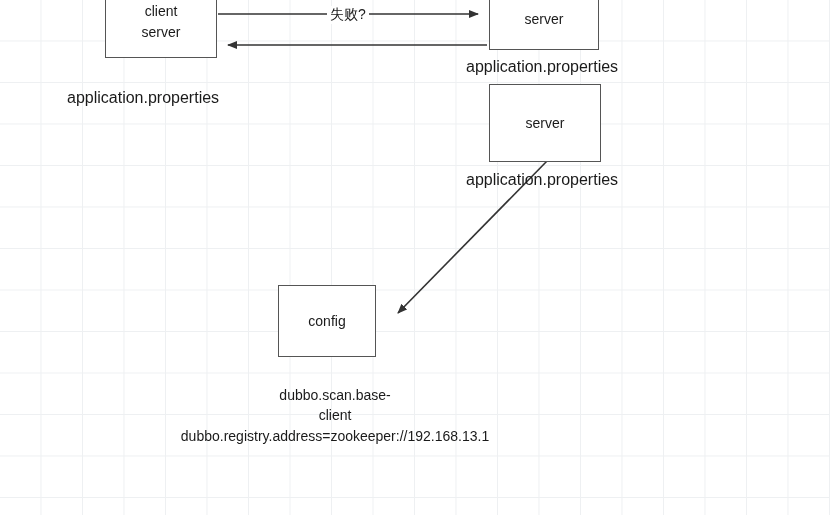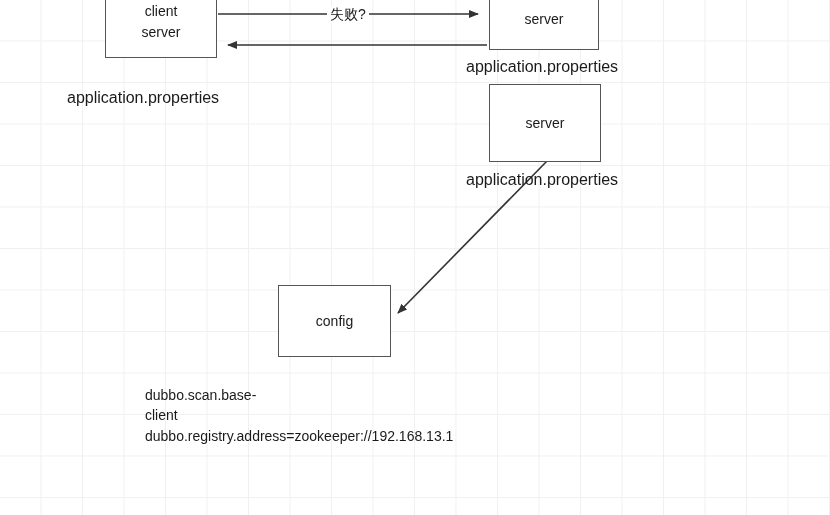--- a/index.html
+++ b/index.html
@@ -60,21 +60,21 @@
     font-size: 14px;
     color: #1a1a1a;
     background: #ffffff;
     padding: 0 3px;
     white-space: nowrap;
   }
   .code-block {
     position: absolute;
     font-size: 14px;
     color: #1a1a1a;
-    text-align: left;
+    text-align: center;
     line-height: 1.45;
     width: 380px;
   }
 </style>
 </head>
 <body>
 
 <div id="canvas">
 
   <svg class="arrows" xmlns="http://www.w3.org/2000/svg">
@@ -94,21 +94,21 @@
   </div>
 
   <div class="box" style="left:489px; top:-12px; width:110px; height:62px;">
     <div>server</div>
   </div>
 
   <div class="box" style="left:489px; top:84px; width:112px; height:78px;">
     <div>server</div>
   </div>
 
-  <div class="box" style="left:278px; top:285px; width:113px; height:72px;align-items:center;">
+  <div class="box" style="left:278px; top:285px; width:98px; height:72px;align-items:center;">
     <div>config</div>
   </div>
 
   <div class="arrow-label" style="left:327px; top:6px;text-align:right;">失败?</div>
 
   <div class="label" style="left:466px; top:58px;">application.properties</div>
 
   <div class="label" style="left:67px; top:89px;">application.properties</div>
 
   <div class="label" style="left:466px; top:171px;">application.properties</div>

